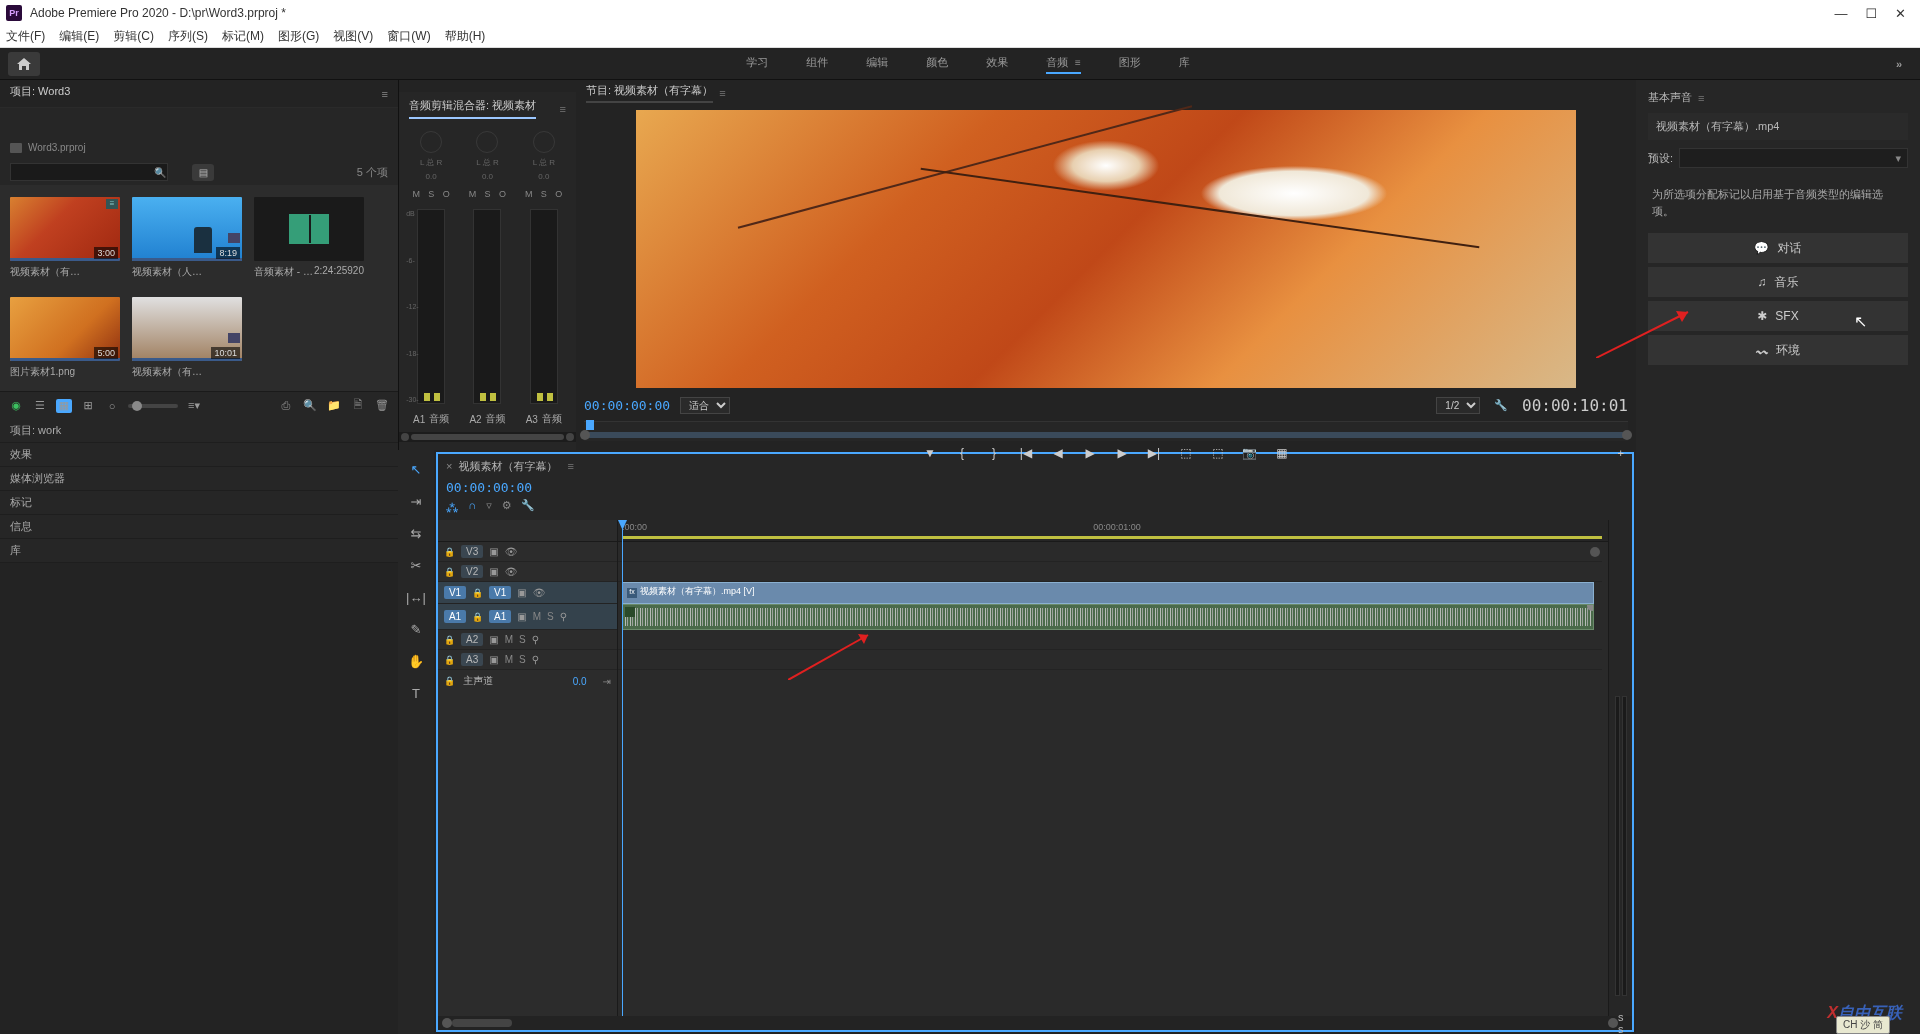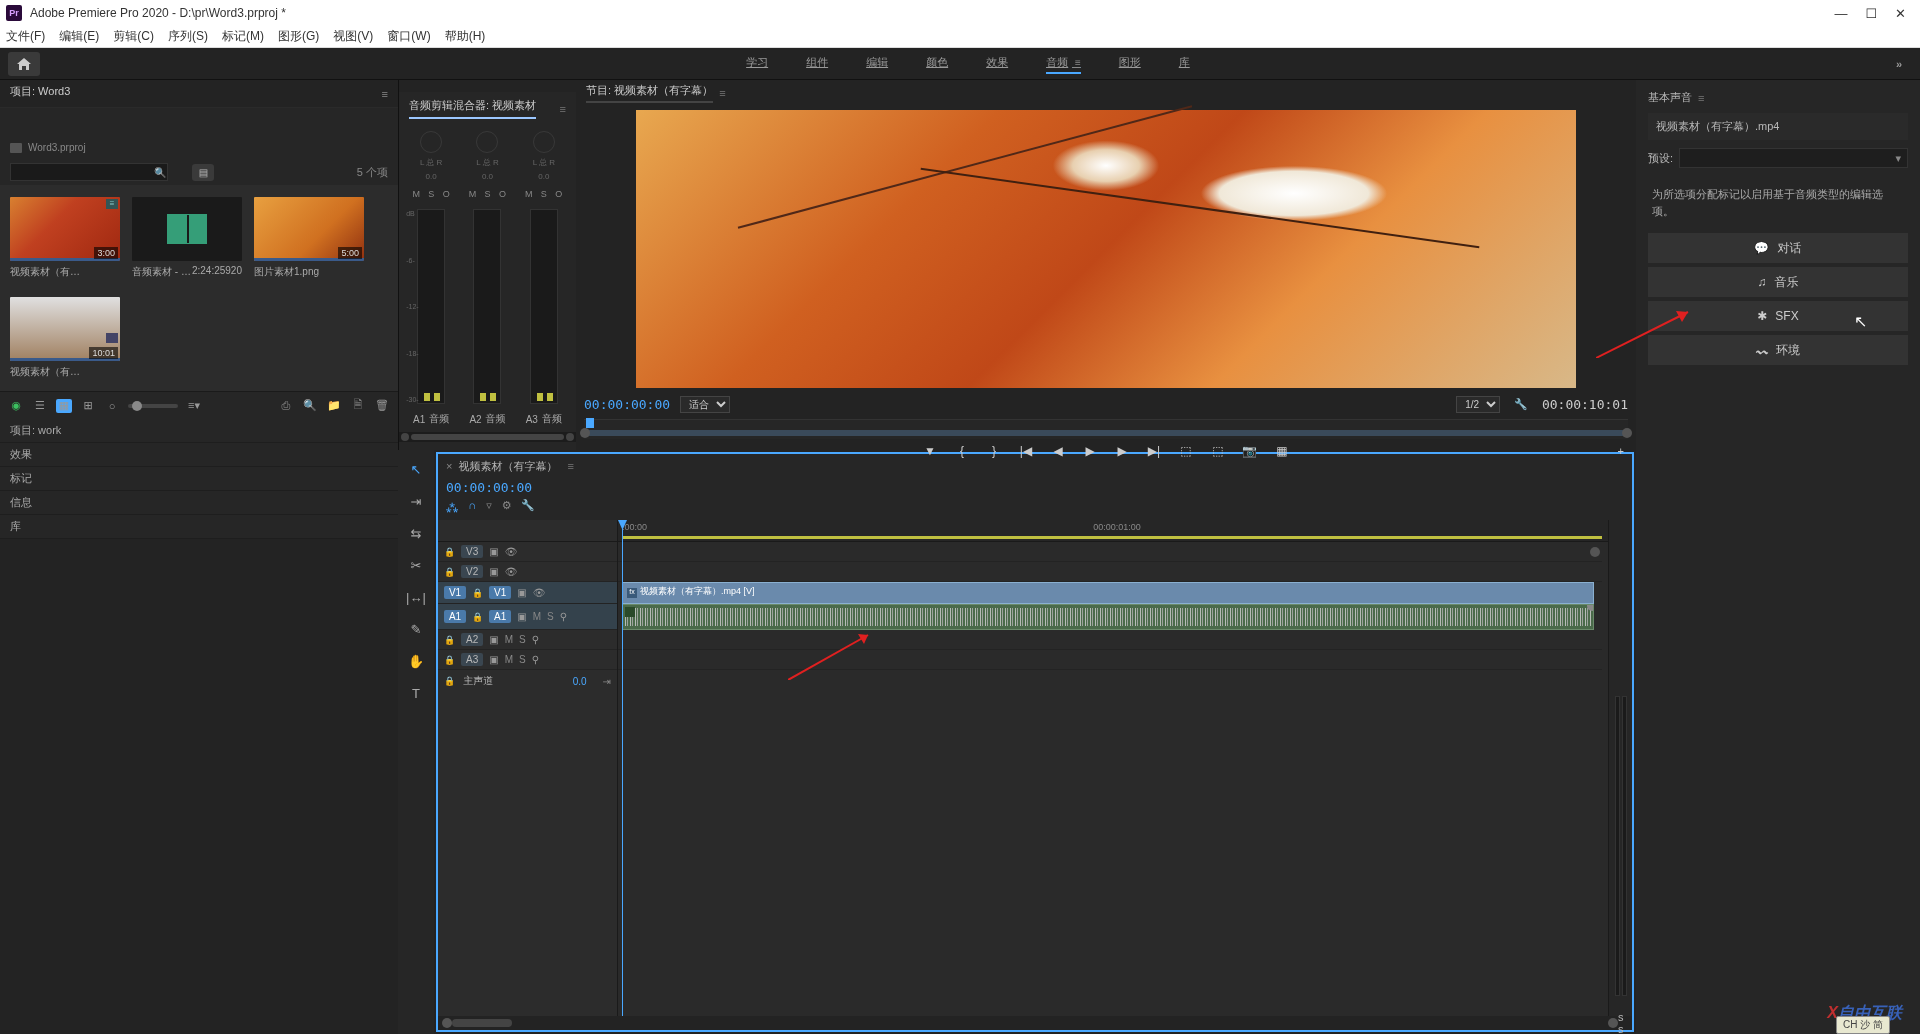--- a/index.html
+++ b/index.html
@@ -7,21 +7,21 @@
 .titlebar { height: 26px; background: #fff; color: #333; display: flex; align-items: center; padding: 0 6px; font-size: 12px; }
 .titlebar .pr-icon { width: 16px; height: 16px; background: #2a0a3a; color: #d8a0ff; display: inline-flex; align-items: center; justify-content: center; font-size: 9px; font-weight: bold; margin-right: 8px; border-radius: 2px; }
 .titlebar .title-text { flex: 1; }
 .win-controls { display: flex; gap: 18px; padding-right: 8px; }
 .win-controls span { font-size: 13px; cursor: pointer; }
 .menubar { height: 22px; background: #fff; color: #333; display: flex; align-items: center; padding: 0 6px; font-size: 12px; gap: 14px; border-bottom: 1px solid #ddd; }
 .menubar span { cursor: pointer; }
 .topbar { height: 32px; background: #232323; display: flex; align-items: center; border-bottom: 1px solid #111; }
 .home-btn { width: 32px; height: 24px; background: #3a3a3a; margin-left: 8px; border-radius: 3px; display: flex; align-items: center; justify-content: center; cursor: pointer; }
 .workspace-tabs { flex: 1; display: flex; justify-content: center; gap: 38px; }
-.workspace-tabs span { color: #999; cursor: pointer; padding: 2px 0; text-decoration: underline; }
+.workspace-tabs span { color: #999; cursor: pointer; padding: 2px 0; }
 .workspace-tabs span.active { color: #4aa8ff; border-bottom: 2px solid #4aa8ff; }
 .workspace-tabs .bars { color: #888; font-size: 10px; margin-left: 4px; }
 .overflow-btn { margin-right: 18px; color: #999; cursor: pointer; font-weight: bold; }
 
 .main { display: flex; height: 954px; }
 .col-left { width: 398px; display: flex; flex-direction: column; }
 .col-mid1 { width: 184px; display: flex; flex-direction: column; border-left: 1px solid #111; }
 
 .panel-header { height: 28px; display: flex; align-items: center; padding: 0 10px; background: #232323; border-bottom: 1px solid #2a2a2a; }
 .panel-header .tab { color: #ccc; padding-bottom: 4px; }
@@ -90,21 +90,21 @@
   radial-gradient(ellipse at 50% 20%, #fff 0%, #e8d0b0 5%, transparent 8%),
   linear-gradient(135deg, #e8a850 0%, #d06020 30%, #c04818 50%, #e89040 70%, #d8b888 100%);
   position:relative; }
 .prog-video .vid::before { content:""; position:absolute; top:20%; left:10%; right:40%; height:2px; background:#502818; transform:rotate(-15deg);}
 .prog-video .vid::after { content:""; position:absolute; top:35%; left:30%; right:10%; height:2px; background:#402010; transform:rotate(8deg);}
 .prog-controls { height: 62px; padding: 4px 8px; }
 .prog-time-row { display: flex; align-items: center; gap: 10px; padding: 4px 0;}
 .prog-time-row .tc-left { color: #4aa8ff; font-family: monospace; font-size: 13px; }
 .prog-time-row select { background: #2a2a2a; border: 1px solid #444; color: #ccc; font-size: 10px; padding: 1px 4px;}
 .prog-time-row .spacer { flex: 1; }
-.prog-time-row .tc-right { color: #ccc; font-family: monospace; font-size: 13px; }
+.prog-time-row .tc-right { color: #ccc; font-family: monospace; font-size: 16px; }
 .prog-time-row .wrench { color:#888; cursor:pointer; margin: 0 4px;}
 .prog-ruler { height: 20px; background: #262626; position: relative; margin: 2px 0; border-top: 1px solid #333; }
 .prog-ruler .playhead { position: absolute; left: 2px; top: -2px; width: 8px; height: 10px; background: #4aa8ff; }
 .prog-ruler .in-out { position: absolute; left: 2px; right: 2px; top: 10px; height: 6px; background: #3a4a5a; border-radius: 3px; }
 .prog-ruler .cap { position:absolute; top:8px; width:10px; height:10px; border-radius:50%; background:#555;}
 .prog-ruler .cap.l { left:-4px;} .prog-ruler .cap.r { right:-4px;}
 .prog-buttons { display: flex; justify-content: center; align-items: center; gap: 14px; margin-top: 4px; position: relative; }
 .prog-buttons .btn { width: 18px; height: 16px; color: #ccc; cursor: pointer; display:flex; align-items:center; justify-content:center; font-size:12px;}
 .prog-buttons .plus { position: absolute; right: 4px; color: #ccc; cursor:pointer; }
 
@@ -243,20 +243,30 @@
           <div class="proj-thumb leaves1">
               <div class="play-bar"></div>
               <span class="dur">3:00</span>
               <span class="badge">≡</span>
             </div>
           <div class="proj-label">
               <span>视频素材（有…</span>
             </div>
         </div>
         <div class="proj-item">
+          <div class="proj-thumb sky">
+              <div class="play-bar"></div>
+              <span class="dur">8:19</span>
+              <span class="badge2"></span>
+            </div>
+          <div class="proj-label">
+              <span>视频素材（人…</span>
+            </div>
+        </div>
+        <div class="proj-item">
           <div class="proj-thumb audio">
               <div class="wave"></div>
             </div>
           <div class="proj-label">
               <span>音频素材 - …</span>
               <span>2:24:25920</span>
             </div>
         </div>
         <div class="proj-item">
           <div class="proj-thumb leaves2">
@@ -290,20 +300,21 @@
         <span class="ic">⎙</span>
         <span class="ic">🔍</span>
         <span class="ic">📁</span>
         <span class="ic">🗎</span>
         <span class="ic">🗑</span>
       </div>
     </div>
     <div class="lower-left-panels">
       <div class="llp-item">项目: work</div>
       <div class="llp-item">效果</div>
+      <div class="llp-item">媒体浏览器</div>
       <div class="llp-item">标记</div>
       <div class="llp-item">信息</div>
       <div class="llp-item">库</div>
     </div>
   </div>
 
   <div style="flex:1; display:flex; flex-direction:column;">
     <div style="display:flex; height:370px;">
 
       <div class="col-mid1" style="width:178px;">

